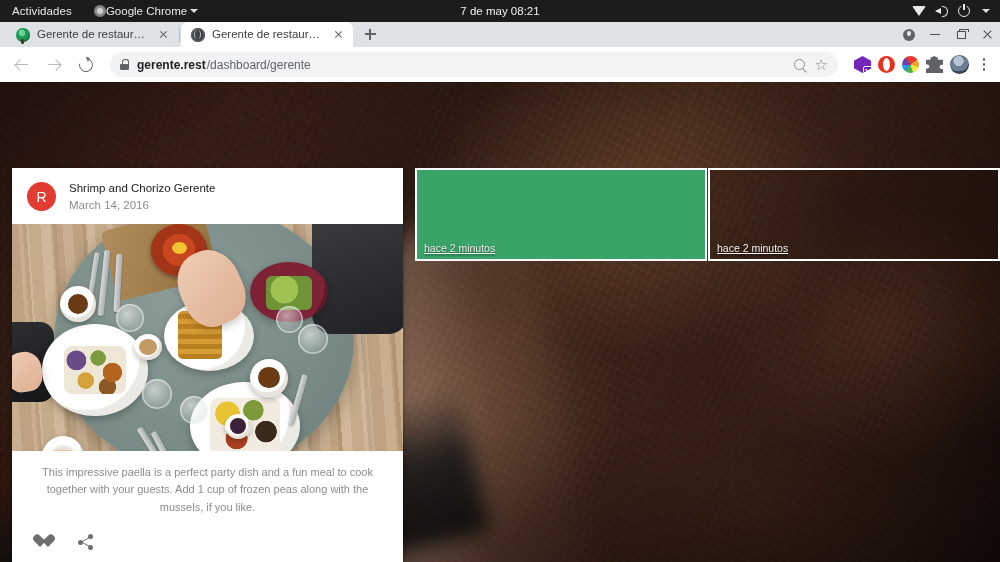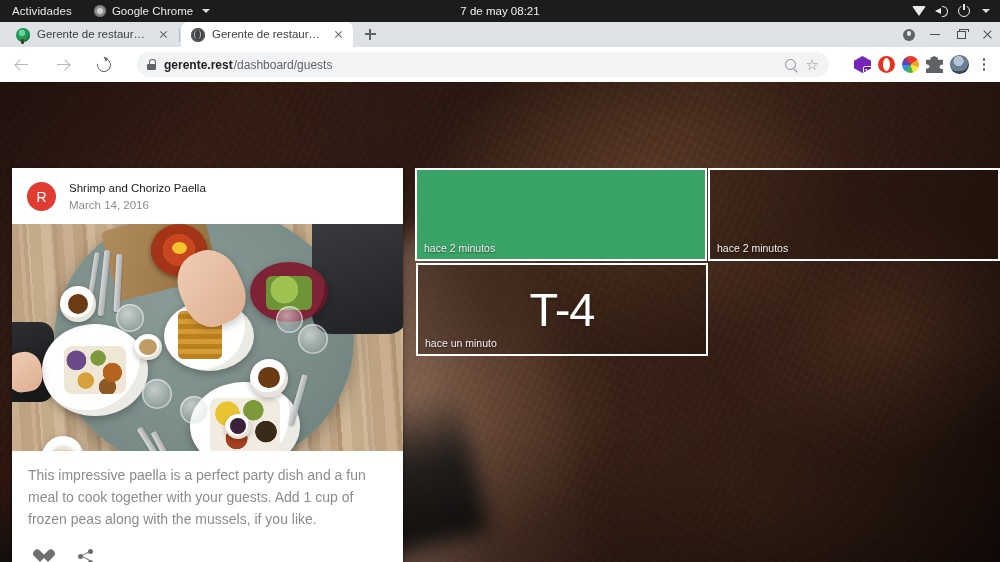--- a/index.html
+++ b/index.html
@@ -14,21 +14,21 @@
   .gnome-bar {
     position: absolute; top: 0; left: 0;
     width: 1000px; height: 22px;
     background: #1c1c1c;
     display: flex; align-items: center;
     color: #e8e8e8; font-size: 11.5px;
     z-index: 100;
   }
   .gnome-activities { padding: 0 10px 0 12px; letter-spacing: .1px; }
   .gnome-appname {
-    display: flex; align-items: center; gap: 6px;
+    display: flex; align-items: center; gap: 0;
     margin-left: 12px;
   }
   .chrome-dot {
     width: 12px; height: 12px; border-radius: 50%;
     background: radial-gradient(circle at 50% 50%, #cfcfcf 0 34%, #8d8d8d 35% 100%);
     box-shadow: inset 0 0 0 1px #6d6d6d;
     flex: none;
   }
   .tri-down {
     width: 0; height: 0; margin-left: 3px;
@@ -179,21 +179,21 @@
     content: ""; position: absolute; left: 0; top: 5px;
     width: 11px; height: 1.3px; background: #4a4d50;
   }
   .wc-close:before { transform: rotate(45deg); }
   .wc-close:after  { transform: rotate(-45deg); }
 
   
   .toolbar {
     height: 35px; background: #fff;
     display: flex; align-items: center;
-    padding: 0 8px; gap: 13px;
+    padding: 0 8px; gap: 4px;
   }
   .tb-btn {
     width: 28px; height: 28px; border-radius: 50%;
     display: flex; align-items: center; justify-content: center;
     flex: none;
   }
   .arrow-l, .arrow-r { width: 14px; height: 14px; position: relative; }
   .arrow-l:before, .arrow-r:before {
     content: ""; position: absolute; top: 6px; left: 1px;
     width: 12px; height: 1.4px; background: #5f6368;
@@ -521,21 +521,21 @@
   .arm-dark2 {
     position: absolute; left: -14px; top: 98px;
     width: 56px; height: 80px;
     background: linear-gradient(160deg, #2c2e31, #16181a);
     border-radius: 0 14px 14px 0;
   }
   .card-body {
     padding: 13px 16px 4px 16px;
   }
   .card-text {
-    font-size: 14px; line-height: 1.6; color: #8c8c8c;
+    font-size: 11px; line-height: 1.6; color: #8c8c8c; text-align: center;
   }
   .card-actions {
     display: flex; align-items: center; gap: 18px;
     padding: 8px 14px 13px 14px;
   }
   .act-btn {
     width: 28px; height: 28px; border-radius: 50%;
     display: flex; align-items: center; justify-content: center;
   }
   .heart {
@@ -582,20 +582,21 @@
   .tile + .tile { margin-left: 1px; }
   .tile-label {
     font-size: 47px; color: #fff; line-height: 1;
     font-weight: 300; letter-spacing: -1px;
     text-shadow: 0 1px 3px rgba(0,0,0,.25);
   }
   .tile-time {
     position: absolute; left: 7px; bottom: 5px;
     font-size: 10.5px; color: #f2f2f2;
     text-shadow: 0 1px 2px rgba(0,0,0,.6);
+    text-decoration: underline;
   }
 </style>
 </head>
 <body>
 
 <div class="gnome-bar">
   <div class="gnome-activities">Actividades</div>
   <div class="gnome-appname">
     <span class="chrome-dot"></span>
     <span>Google Chrome</span>
@@ -649,21 +650,21 @@
     <span class="tb-btn">
         <i class="arrow-r"></i>
       </span>
     <span class="tb-btn">
         <i class="reload"></i>
       </span>
 
     <div class="omnibox">
       <span class="lock"></span>
       <span class="url-host">gerente.rest</span>
-      <span class="url-path" style="margin-left:-7px">/dashboard/guests</span>
+      <span class="url-path" style="margin-left:-7px">/dashboard/gerente</span>
       <span class="omni-right">
         <span class="mag"></span>
         <span class="star">☆</span>
       </span>
     </div>
 
     <div class="ext-icons">
       <span class="ext ext-purple">
         <span class="ext-badge">10</span>
       </span>
@@ -683,21 +684,21 @@
     <div class="bg-steak"></div>
     <div class="bg-grain"></div>
     <div class="bg-fat"></div>
     <div class="bg-dark-knife"></div>
     <div class="bg-vignette"></div>
 
     <div class="recipe-card">
       <div class="card-head">
         <div class="avatar-r">R</div>
         <div>
-          <div class="card-title">Shrimp and Chorizo Paella</div>
+          <div class="card-title">Shrimp and Chorizo Gerente</div>
           <div class="card-sub">March 14, 2016</div>
         </div>
       </div>
 
       <div class="card-photo">
         <div class="ph-wood"></div>
           <div class="ph-wood2"></div>
         <div class="ph-table"></div>
         <div class="arm-dark"></div>
           <div class="arm-dark2"></div>
@@ -748,20 +749,16 @@
       </div>
     </div>
 
     <div class="tiles">
       <div class="tile t-green">
         <span class="tile-time">hace 2 minutos</span>
       </div>
       <div class="tile t-clear">
         <span class="tile-time">hace 2 minutos</span>
       </div>
-      <div class="tile t-clear">
-        <span class="tile-label">T-4</span>
-        <span class="tile-time">hace un minuto</span>
-      </div>
     </div>
 
   </div>
 </div>
 
 </body></html>

